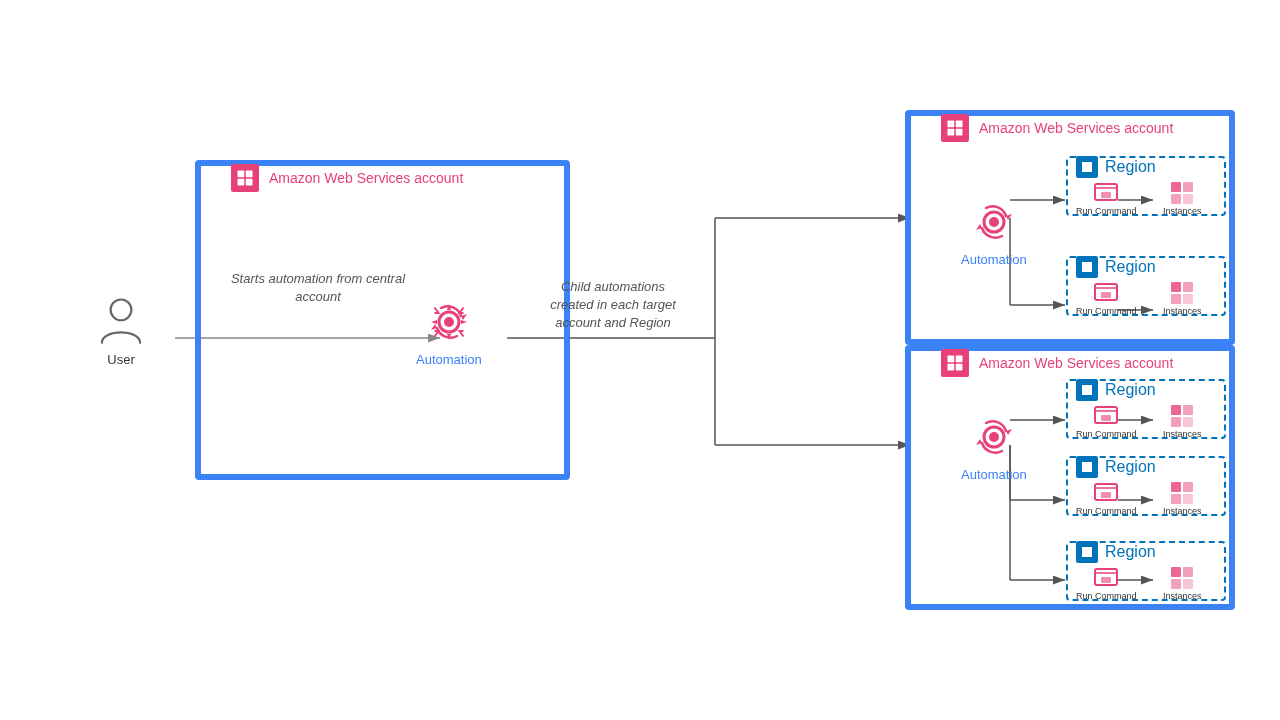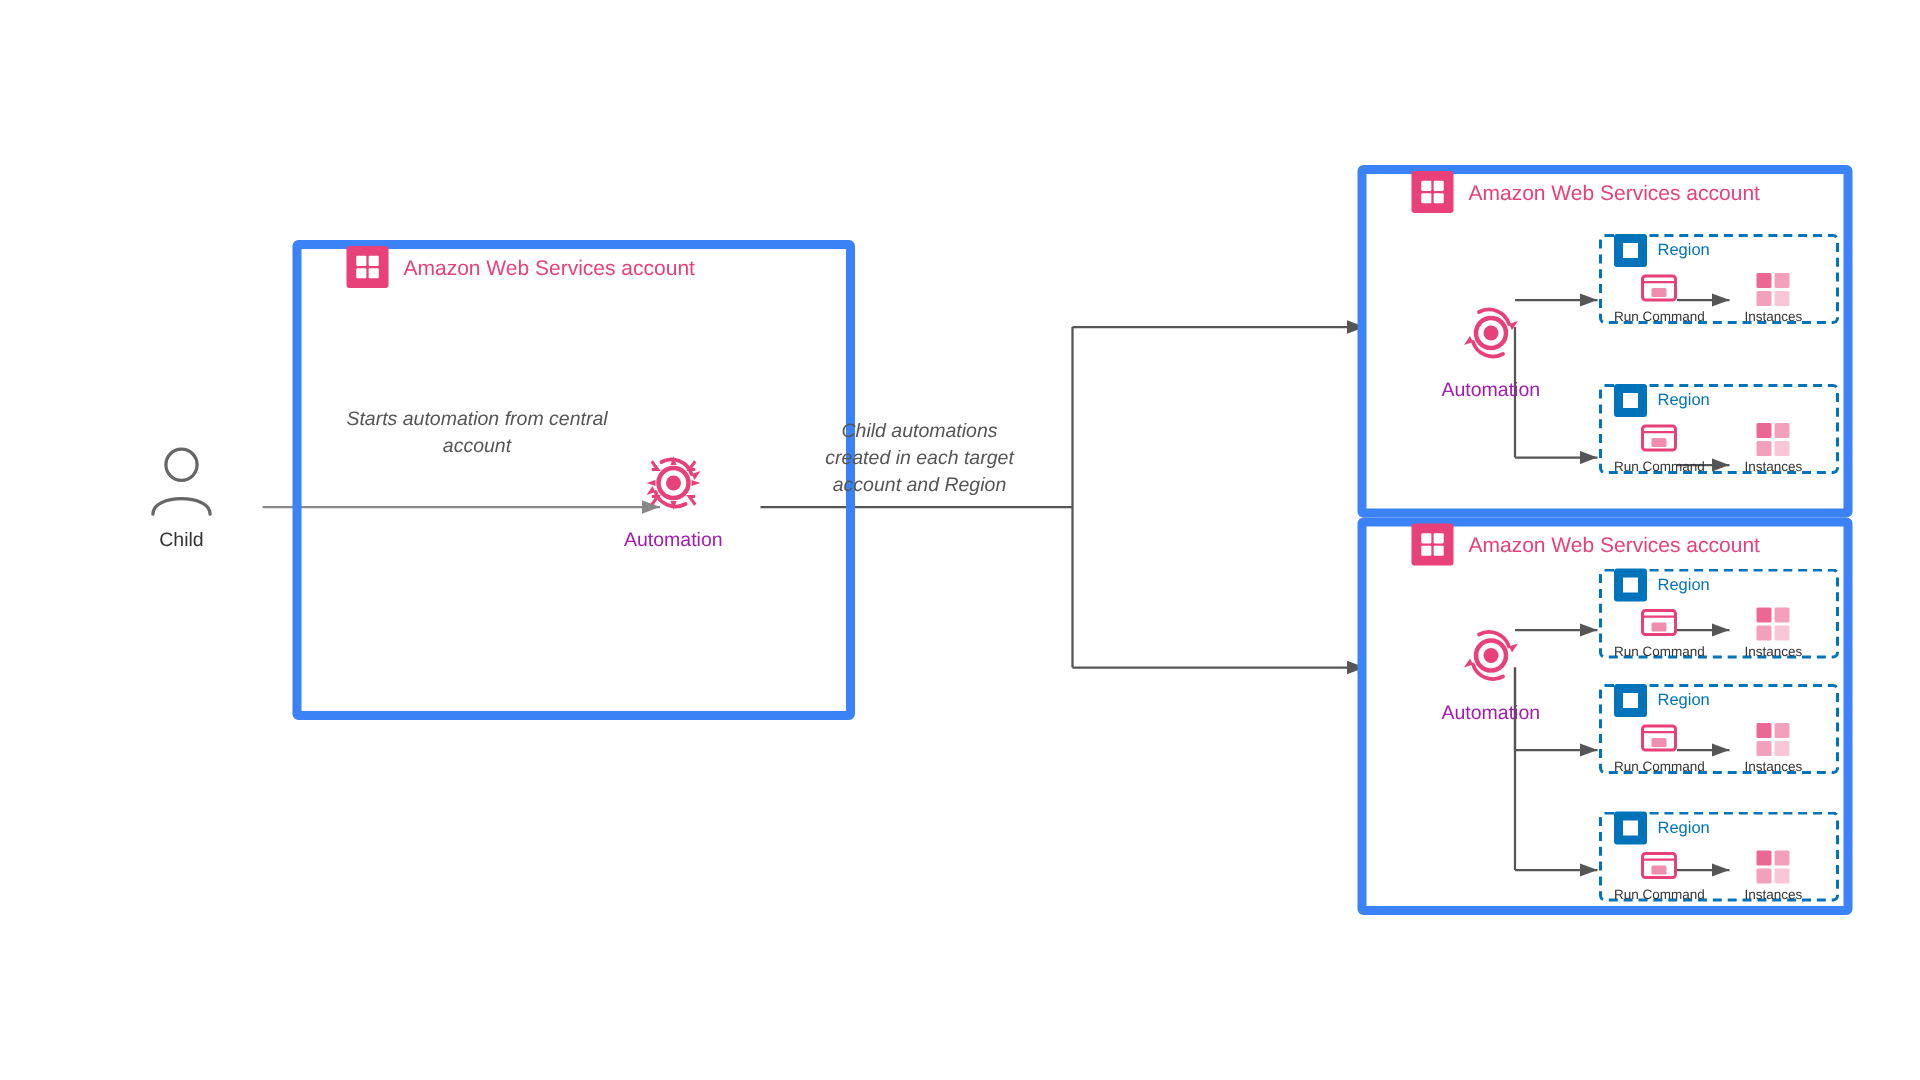--- a/index.html
+++ b/index.html
@@ -86,21 +86,21 @@
     }
 
     .region-flag svg {
       width: 14px;
       height: 14px;
       fill: white;
     }
 
     .region-title {
       color: #0073bb;
-      font-size: 11px;
+      font-size: 16px;
       font-weight: 500;
       background: white;
       padding: 0 3px;
     }
 
     
     .user-icon {
       position: absolute;
       display: flex;
       flex-direction: column;
@@ -129,21 +129,21 @@
       align-items: center;
     }
 
     .automation-icon svg {
       width: 52px;
       height: 52px;
     }
 
     .automation-label {
       font-size: 13px;
-      color: #a21caf;
+      color: #3b82f6;
       margin-top: 4px;
       text-align: center;
     }
 
     
     .text-label {
       position: absolute;
       font-style: italic;
       font-size: 13px;
       color: #555;
@@ -209,21 +209,21 @@
     <line x1="1118" y1="500" x2="1153" y2="500" stroke="#555" stroke-width="1.5" marker-end="url(#arrowhead-dark)"></line>
 
     <line x1="1118" y1="580" x2="1153" y2="580" stroke="#555" stroke-width="1.5" marker-end="url(#arrowhead-dark)"></line>
   </svg>
 
   <div class="user-icon" style="left: 95px; top: 296px;">
     <svg viewBox="0 0 52 60">
       <circle cx="26" cy="16" r="12" stroke="#666" stroke-width="2.5" fill="none"></circle>
       <path d="M4 54 C4 38 48 38 48 54" stroke="#666" stroke-width="2.5" fill="none" stroke-linecap="round"></path>
     </svg>
-    <span class="user-label">Child</span>
+    <span class="user-label">User</span>
   </div>
 
   <div class="aws-account-box" style="left: 195px; top: 160px; width: 375px; height: 320px;">
     <div class="aws-account-label">
       <div class="aws-icon">
         <svg viewBox="0 0 24 24">
           <rect x="2" y="2" width="9" height="9" rx="1"></rect>
           <rect x="13" y="2" width="9" height="9" rx="1"></rect>
           <rect x="2" y="13" width="9" height="9" rx="1"></rect>
           <rect x="13" y="13" width="9" height="9" rx="1"></rect>

